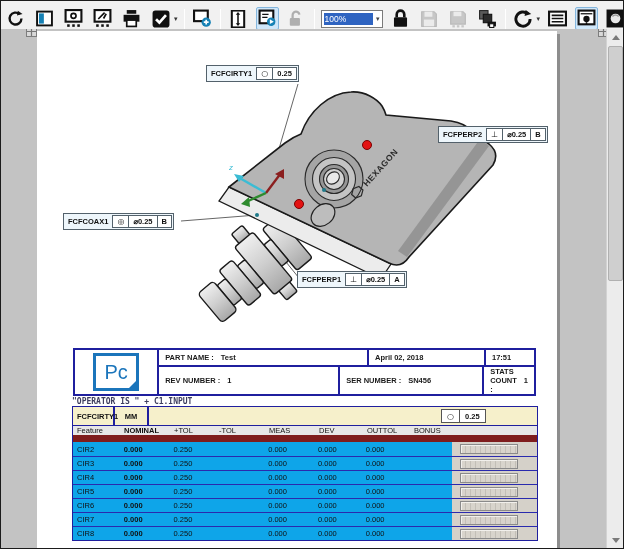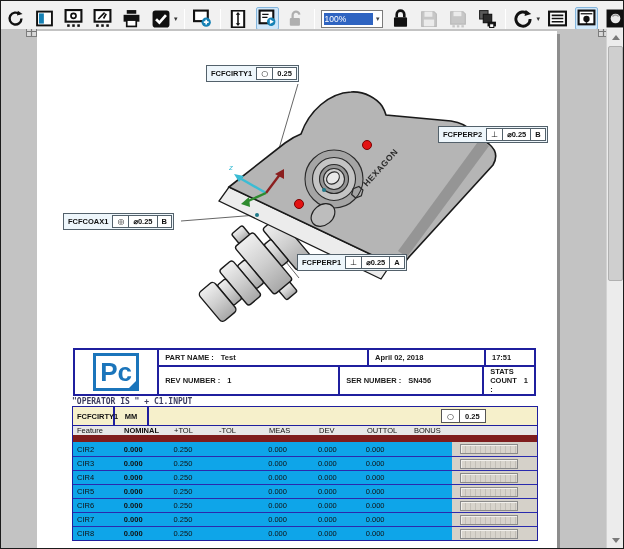--- a/index.html
+++ b/index.html
@@ -29,21 +29,21 @@
   .fcf-name{display:flex;align-items:center;padding:0 3px;}
   .fcf-frame{display:flex;align-items:stretch;border:1px solid #53616b;background:#fff;margin-left:1px;}
   .fcf-cell{display:flex;align-items:center;justify-content:center;padding:0 4px;}
   .fcf-cell + .fcf-cell{border-left:1px solid #53616b;}
   .fcf-sym{font-family:"DejaVu Sans",sans-serif;font-weight:normal;font-size:8px;}
   
   .rhead{position:absolute;left:36px;top:317px;width:463px;height:48px;border:2px solid #1f1f9e;
          display:flex;font-size:7.5px;font-weight:bold;color:#1a1a1a;background:#fff;}
   .rlogo{width:104px;border-right:2px solid #1f1f9e;display:flex;align-items:center;justify-content:center;}
   .pcbox{position:relative;width:46px;height:38px;border:3px solid #1b75bb;display:flex;align-items:center;justify-content:center;}
-  .pcbox span{color:#1b75bb;font-size:26px;font-weight:bold;}
+  .pcbox span{color:#1b75bb;font-size:20px;font-weight:normal;}
   .pcfold{position:absolute;right:-1px;bottom:-1px;width:0;height:0;border-left:9px solid transparent;border-bottom:9px solid #1b75bb;}
   .rgrid{flex:1;display:flex;flex-direction:column;}
   .rrow{flex:1;display:flex;}
   .rrow + .rrow{border-top:2px solid #1f1f9e;}
   .rcell{display:flex;align-items:center;padding:0 6px;}
   .rcell + .rcell{border-left:2px solid #1f1f9e;margin-left:44px;}
   .rcell .lab{margin-right:7px;}
   .expr{position:absolute;left:35px;top:366px;font-family:"DejaVu Sans Mono",monospace;
         font-size:8px;font-weight:bold;color:#3d3d5e;letter-spacing:0;}
   .dimtbl{position:absolute;left:35px;top:375px;width:466px;border:1px solid #1f1f9e;font-size:7.5px;color:#111;}
@@ -317,21 +317,21 @@
         </span>
       </div>
       <div class="fcf" style="left:26px;top:182px;">
         <span class="fcf-name">FCFCOAX1</span>
         <span class="fcf-frame">
           <span class="fcf-cell fcf-sym">◎</span>
           <span class="fcf-cell">⌀0.25</span>
           <span class="fcf-cell">B</span>
         </span>
       </div>
-      <div class="fcf" style="left:260px;top:223px;">
+      <div class="fcf" style="left:260px;top:240px;">
         <span class="fcf-name">FCFPERP1</span>
         <span class="fcf-frame">
           <span class="fcf-cell fcf-sym">⊥</span>
           <span class="fcf-cell">⌀0.25</span>
           <span class="fcf-cell">A</span>
         </span>
       </div>
 
       <div class="rhead">
         <div class="rlogo">

